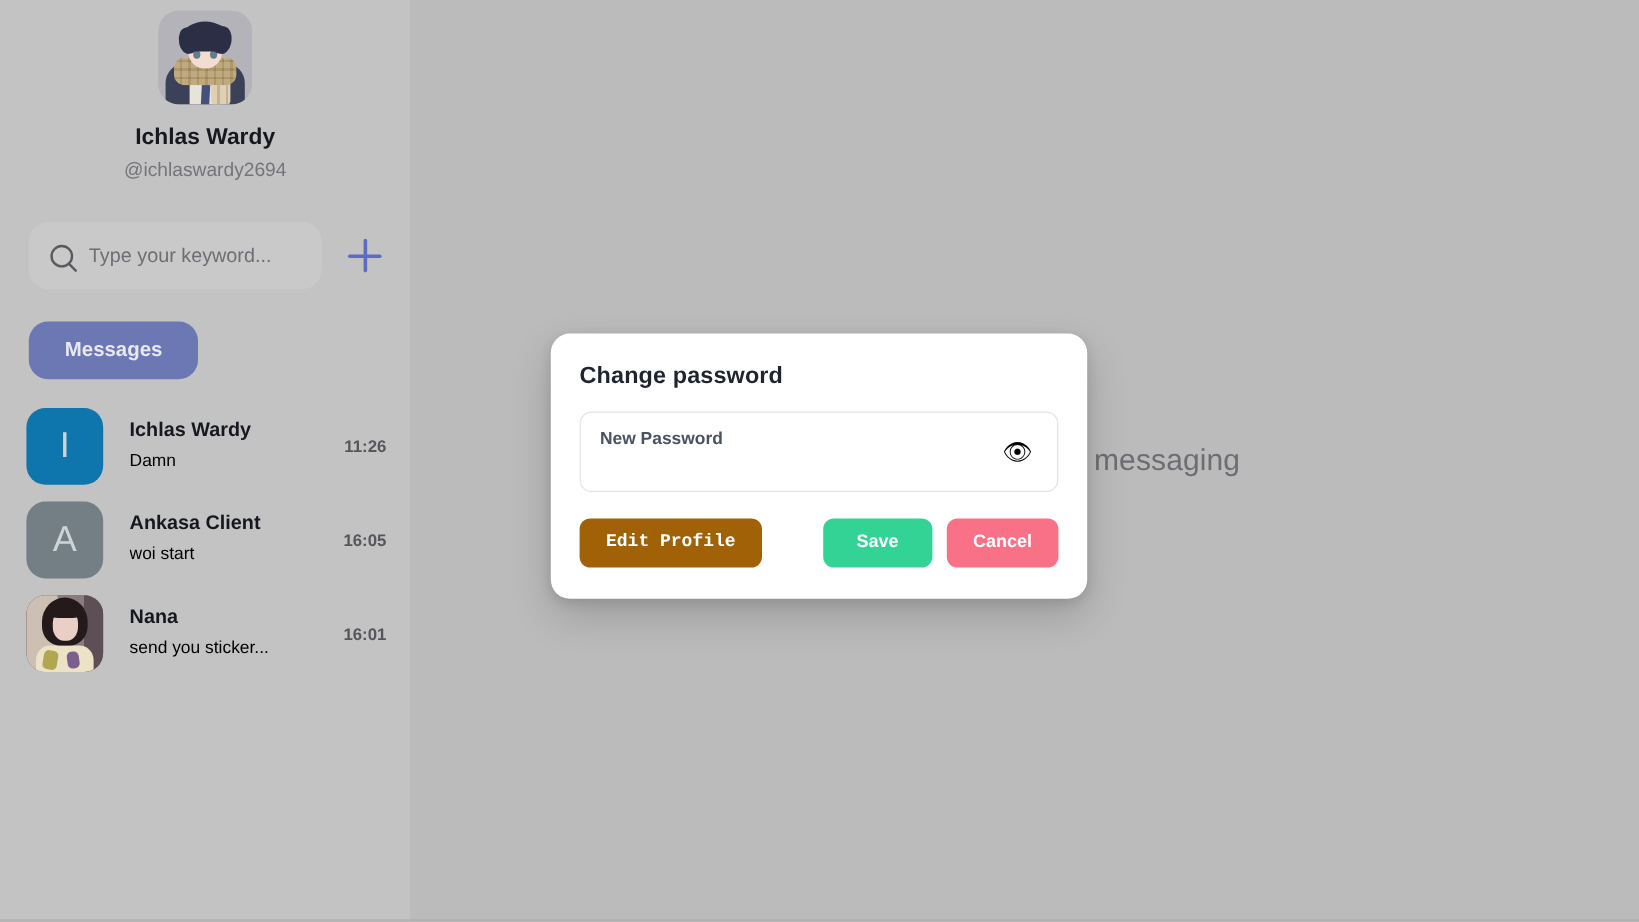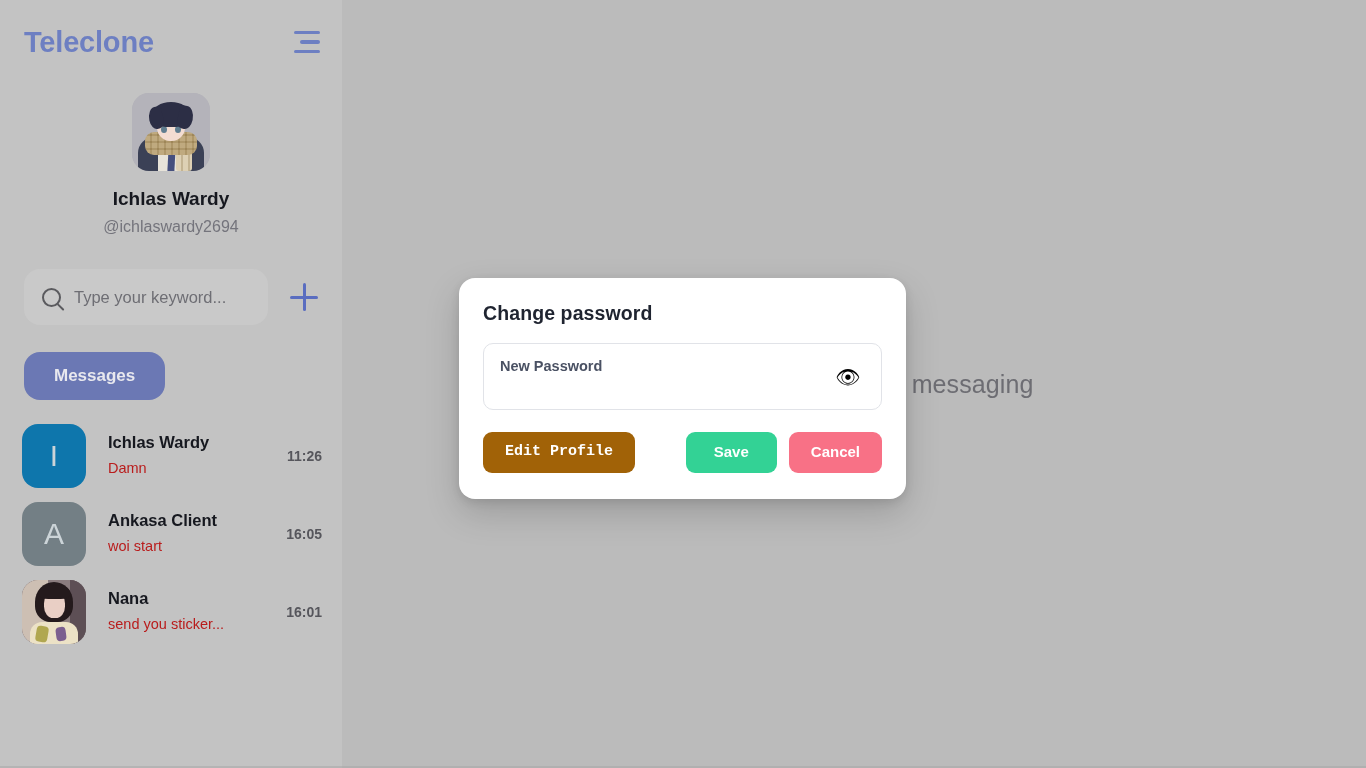--- a/index.html
+++ b/index.html
@@ -286,21 +286,21 @@
     padding-left: 10px;
   }
   .chat-name {
     font-size: 16.5px;
     font-weight: 700;
     color: #16181f;
     line-height: 1.45;
   }
   .chat-preview {
     font-size: 14.5px;
-    color: #b91c1c;
+    color: #000000;
     line-height: 1.85;
     white-space: nowrap;
     overflow: hidden;
     text-overflow: ellipsis;
   }
   .chat-time {
     font-size: 14px;
     color: #56565c;
     flex: 0 0 auto;
     padding-left: 6px;
@@ -409,28 +409,20 @@
     opacity: .55;
   }
 </style>
 </head>
 <body>
 
 <div class="app">
 
   <aside class="sidebar">
 
-    <div class="sidebar-header">
-      <div class="brand">Teleclone</div>
-      <div class="menu-icon">
-        <span></span>
-        <span></span>
-        <span></span>
-      </div>
-    </div>
 
     <div class="profile">
       <div class="profile-avatar">
         <div class="av-bg"></div>
         <div class="av-body"></div>
         <div class="av-shirt"></div>
         <div class="av-tie"></div>
         <div class="av-scarf-tail"></div>
         <div class="av-scarf"></div>
         <div class="av-face"></div>

